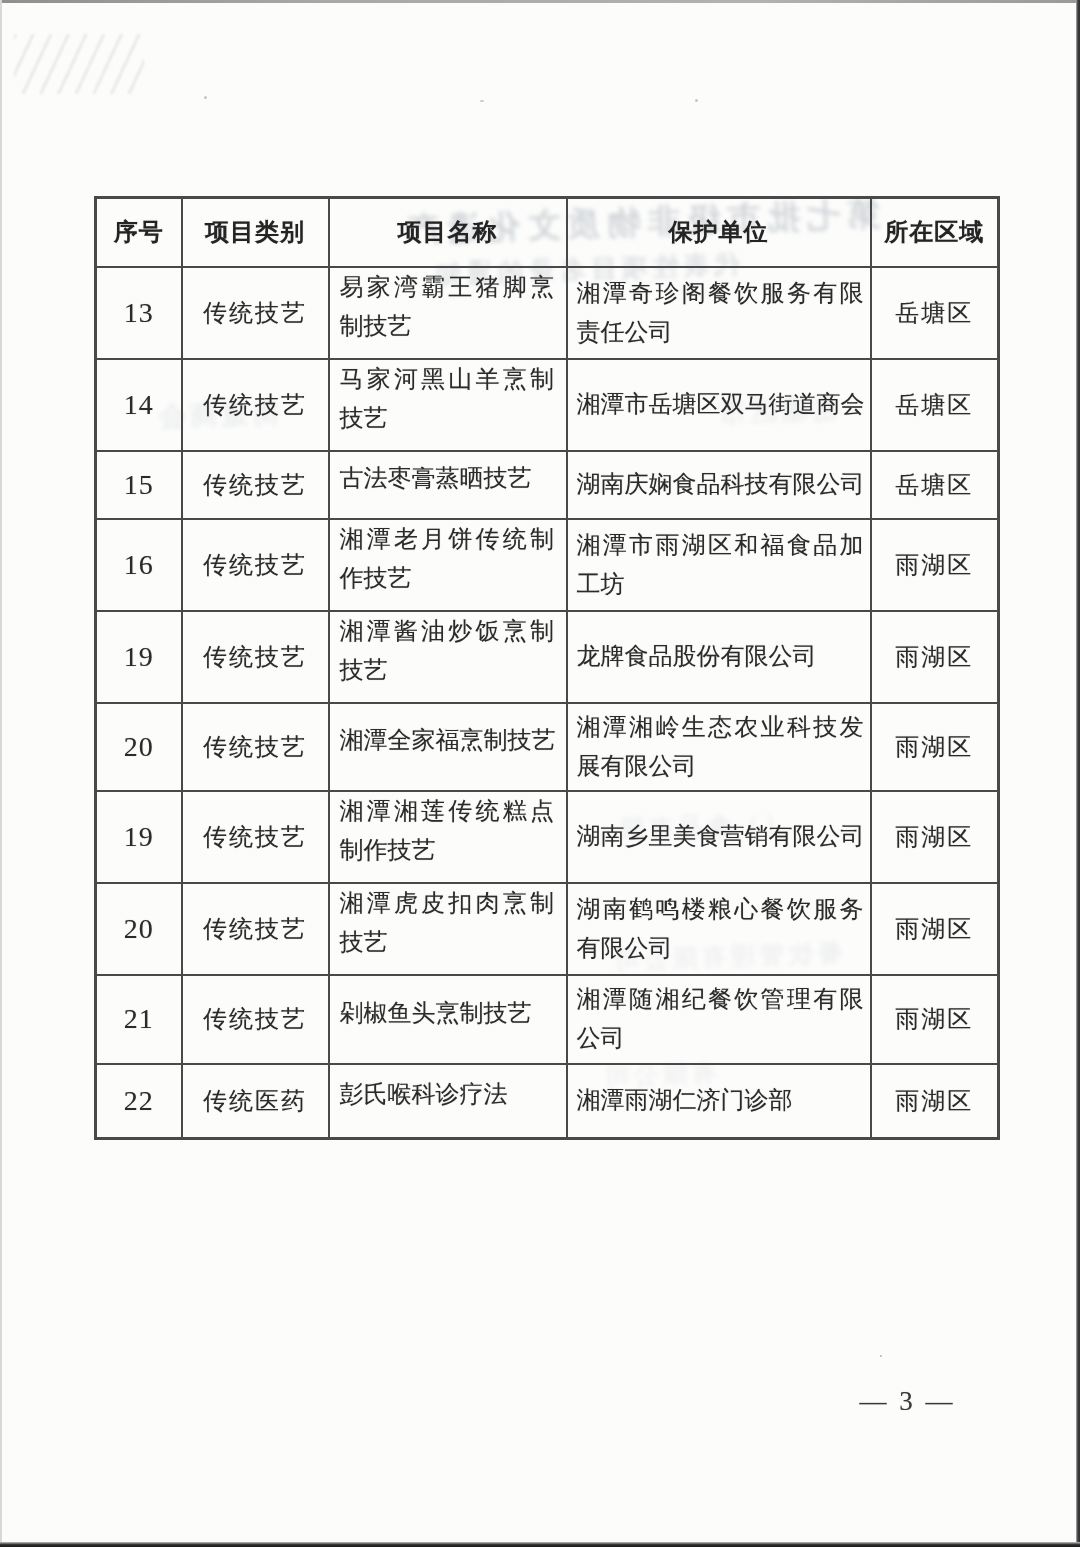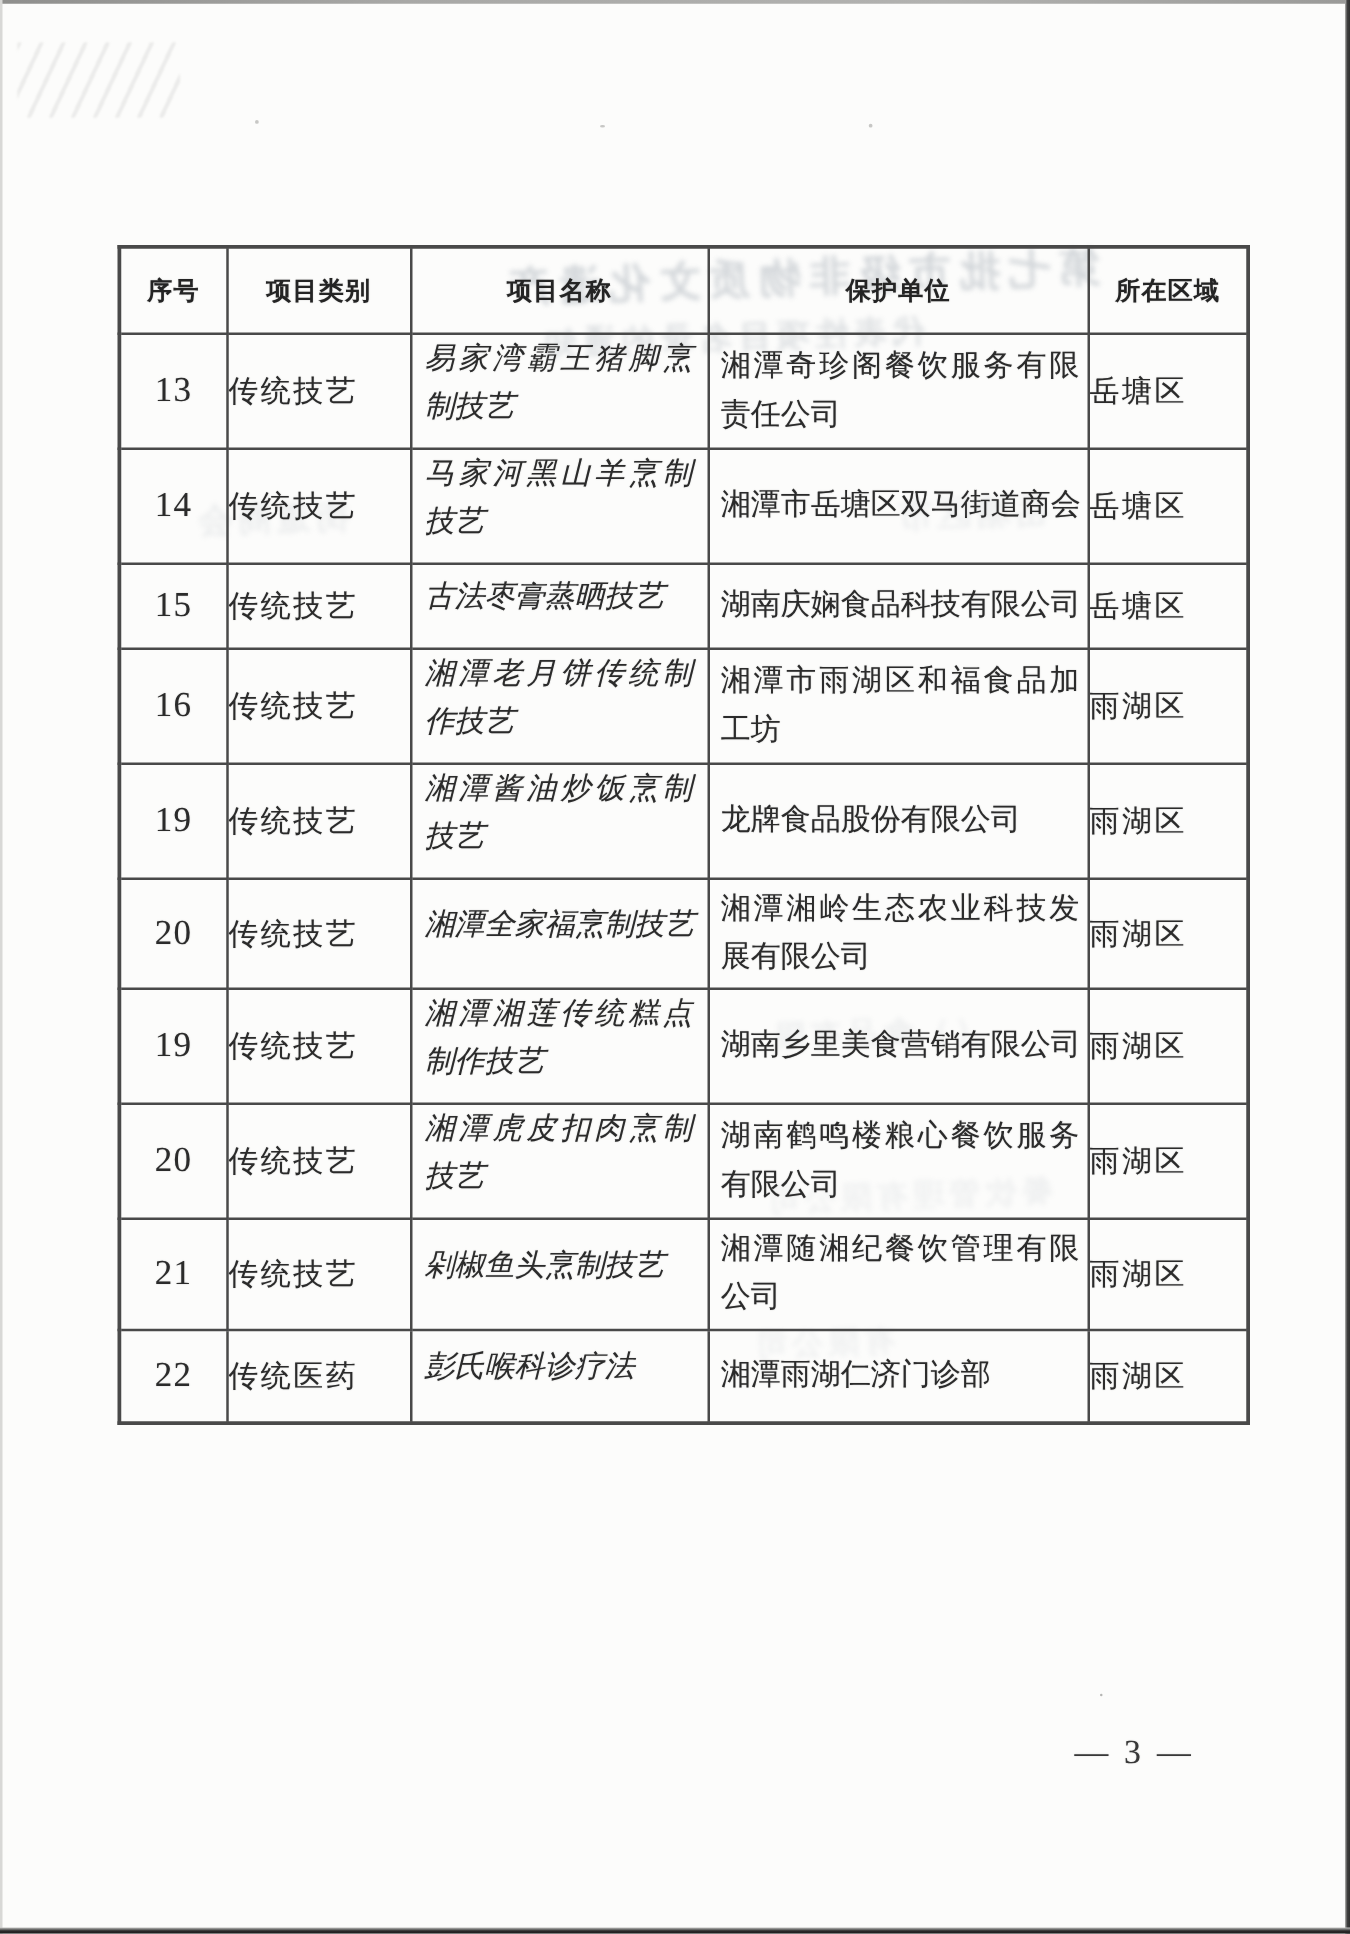--- a/index.html
+++ b/index.html
@@ -32,25 +32,25 @@
     position:absolute;left:94px;top:196px;width:903px;
     border-collapse:collapse;table-layout:fixed;
     border:3px solid var(--border);
   }
   th,td{
     border:2px solid var(--border);
     padding:0;overflow:hidden;
     text-shadow:0 0 1px rgba(45,45,45,.35);
     vertical-align:middle;
   }
-  th{font-size:20px;font-weight:700;text-align:center;letter-spacing:1px;color:#242424;}
+  th{font-size:24px;font-weight:700;text-align:center;letter-spacing:1px;color:#242424;}
   td{font-size:24px;}
   td.no{text-align:center;font-size:28px;letter-spacing:1px;}
-  td.cat,td.dist{text-align:left;letter-spacing:2px;font-family:Liberation Mono, monospace;}
-  td.name{padding:0 4px 12px 10px;line-height:39px;font-style:italic;}
+  td.cat,td.dist{text-align:center;letter-spacing:2px;font-family:Liberation Mono, monospace;}
+  td.name{padding:0 4px 12px 10px;line-height:39px;}
   td.unit{padding:0 2px 0 9px;line-height:39px;}
   .wrap{white-space:pre-line;}
   td.name.wrap::first-line{letter-spacing:3.2px;}
   td.unit.wrap::first-line{letter-spacing:2.3px;}
   tr.hd{height:69px}
   tr.rA{height:89px}
   tr.rB{height:67px}
   tr.rC{height:68px}
   tr.rD{height:88px}
   tr.rE{height:78px}

